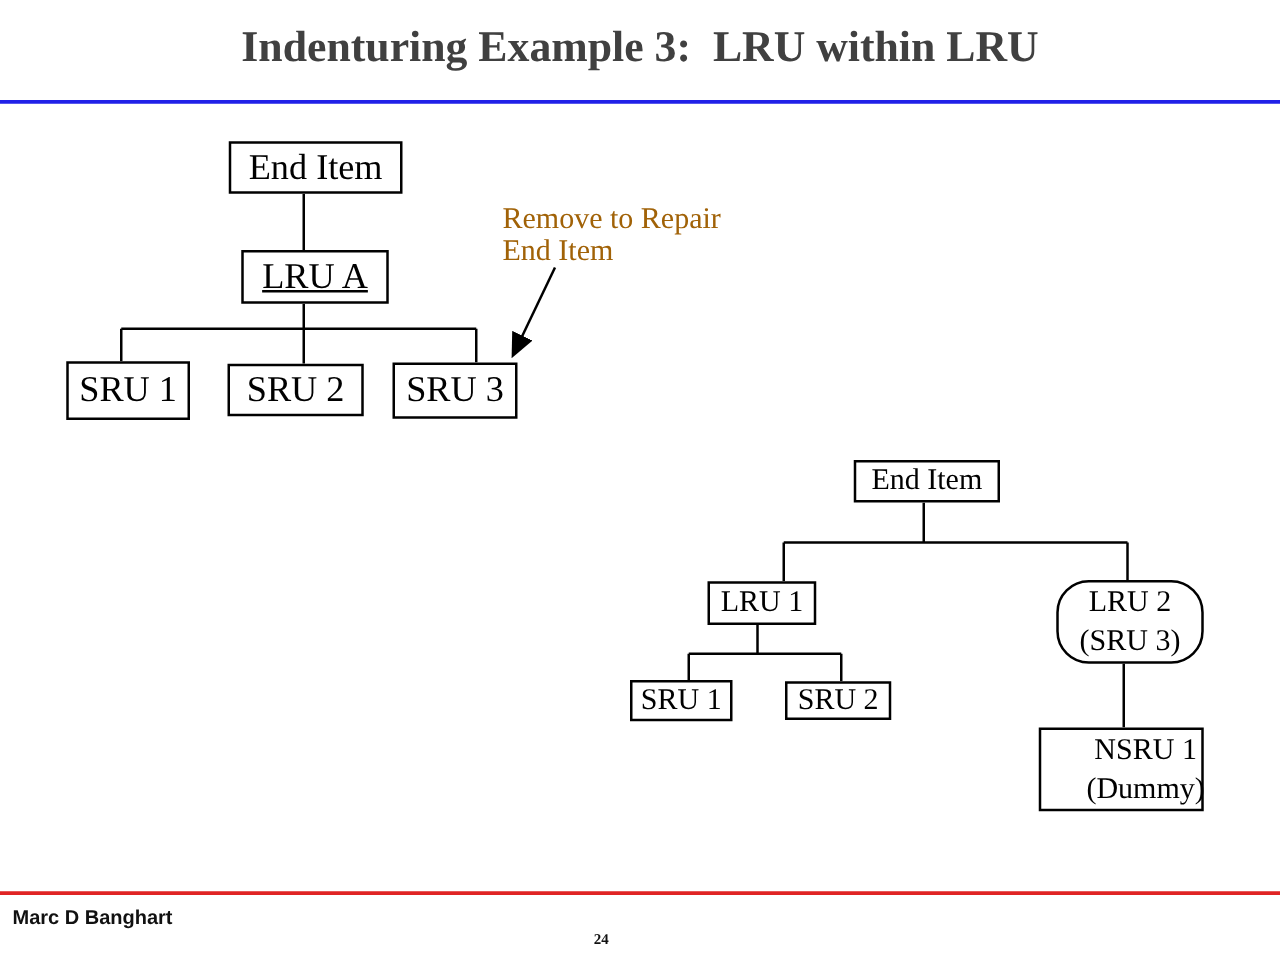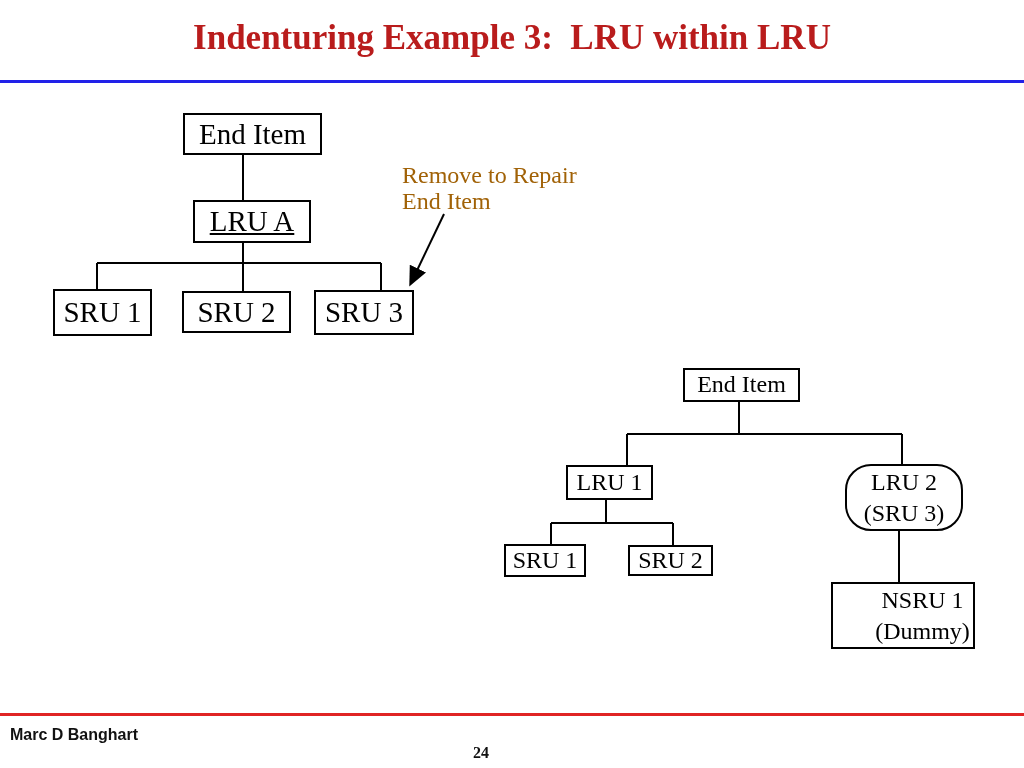--- a/index.html
+++ b/index.html
@@ -18,21 +18,21 @@
   }
   .slide-title {
     position: absolute;
     top: 18px;
     left: 0;
     width: 1024px;
     text-align: center;
     font-family: "Liberation Serif", serif;
     font-size: 35px;
     font-weight: 700;
-    color: #b91c1c;
+    color: #404040;
     white-space: pre;
     letter-spacing: 0px;
   }
   .title-rule {
     position: absolute;
     top: 80px;
     left: 0;
     width: 1024px;
     height: 3px;
     background: #2121e8;
@@ -54,21 +54,21 @@
     font-weight: 700;
     color: #111111;
   }
   .page-number {
     position: absolute;
     top: 744px;
     left: 441px;
     width: 80px;
     text-align: center;
     font-family: "Liberation Serif", serif;
-    font-size: 16px;
+    font-size: 12px;
     font-weight: 700;
     color: #111111;
   }
   .connector-layer {
     position: absolute;
     top: 0;
     left: 0;
     width: 1024px;
     height: 768px;
   }
@@ -105,21 +105,21 @@
     line-height: 26px;
     color: #a16207;
   }
 
   
   .n-end-item-b { left: 683px; top: 368px; width: 117px; height: 34px; }
   .n-lru-1b     { left: 566px; top: 465px; width:  87px; height: 35px; text-align: right; }
   .n-lru-2b     { left: 845px; top: 464px; width: 118px; height: 67px; line-height: 31px; border-radius: 26px; }
   .n-sru-1b     { left: 504px; top: 544px; width:  82px; height: 33px; }
   .n-sru-2b     { left: 628px; top: 545px; width:  85px; height: 31px; }
-  .n-nsru-1b    { left: 831px; top: 582px; width: 144px; height: 67px; line-height: 31px; padding-left: 39px; }
+  .n-nsru-1b    { left: 831px; top: 582px; width: 132px; height: 67px; line-height: 31px; padding-left: 39px; }
 </style>
 </head>
 <body>
 
 <div class="slide">
 
   <div class="slide-title">Indenturing Example 3:  LRU within LRU</div>
   <div class="title-rule"></div>
 
   <svg class="connector-layer" width="1024" height="768" viewBox="0 0 1024 768">

